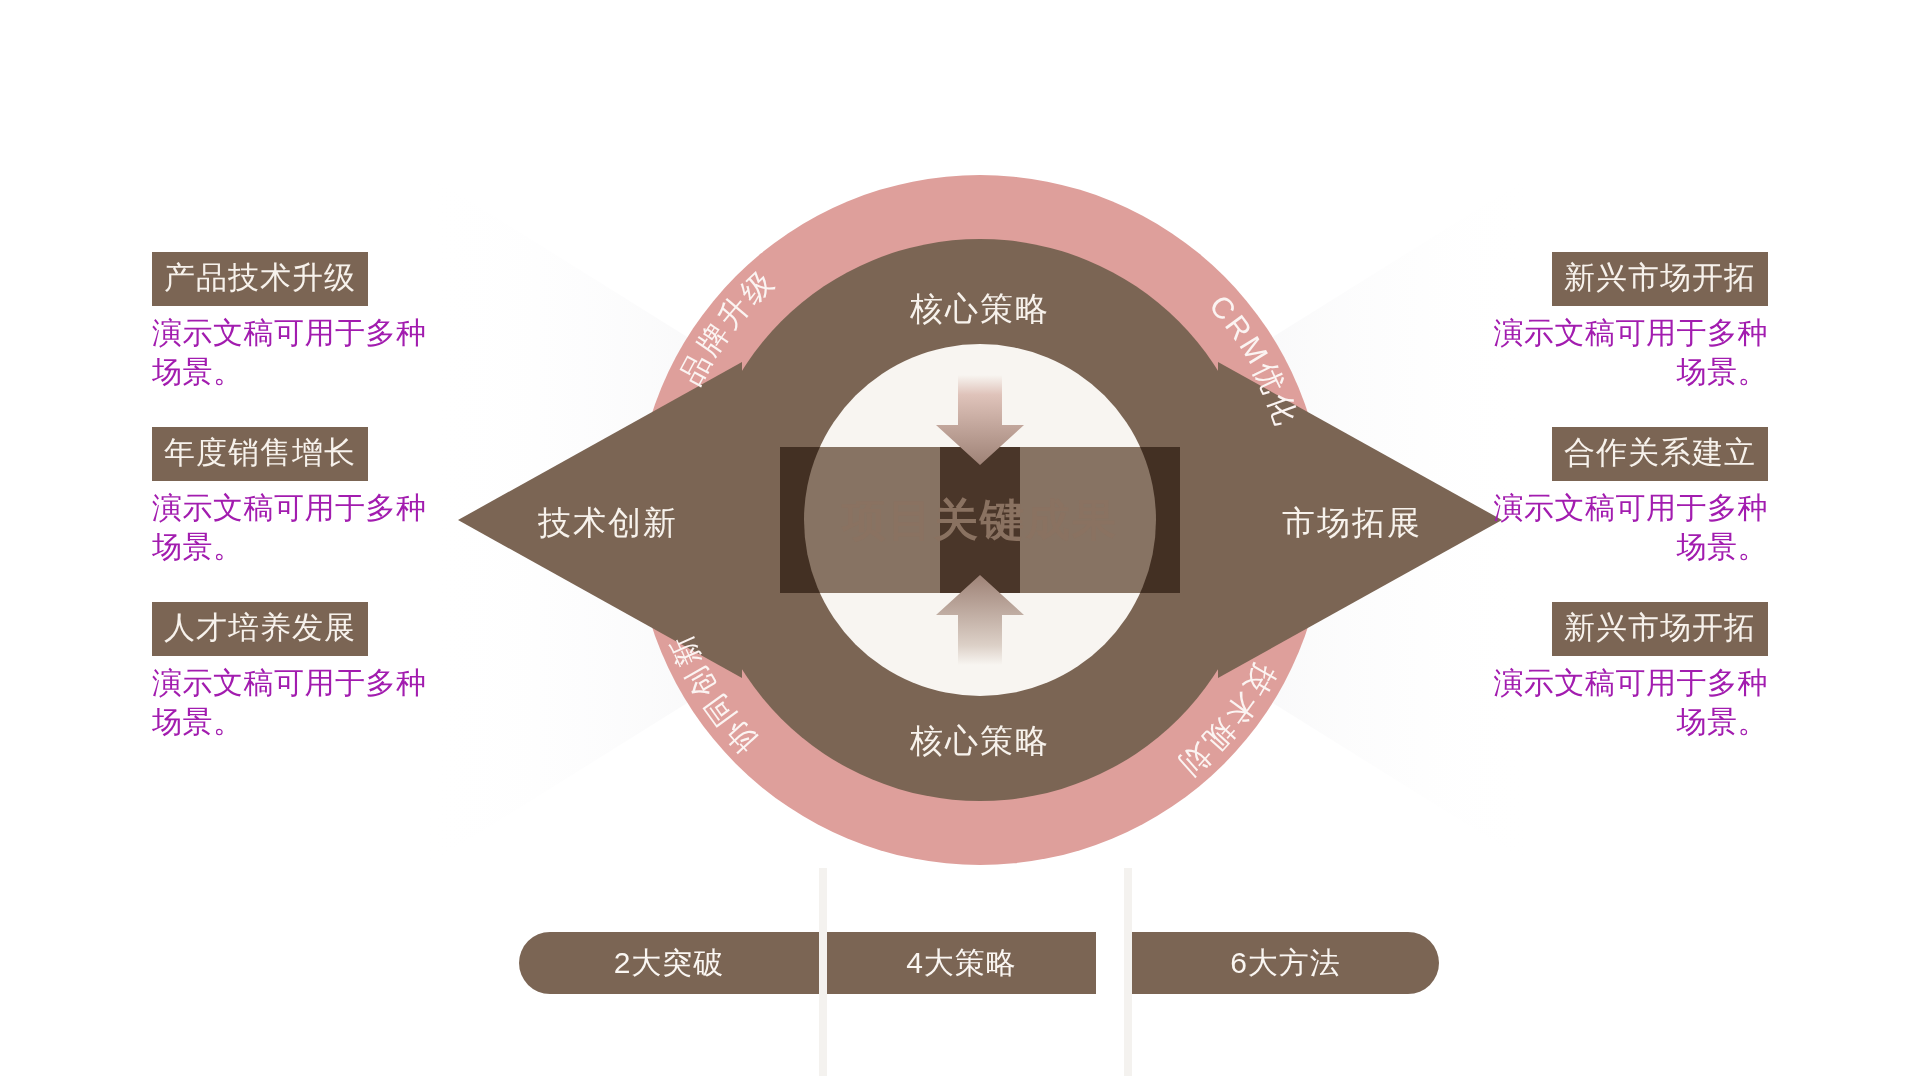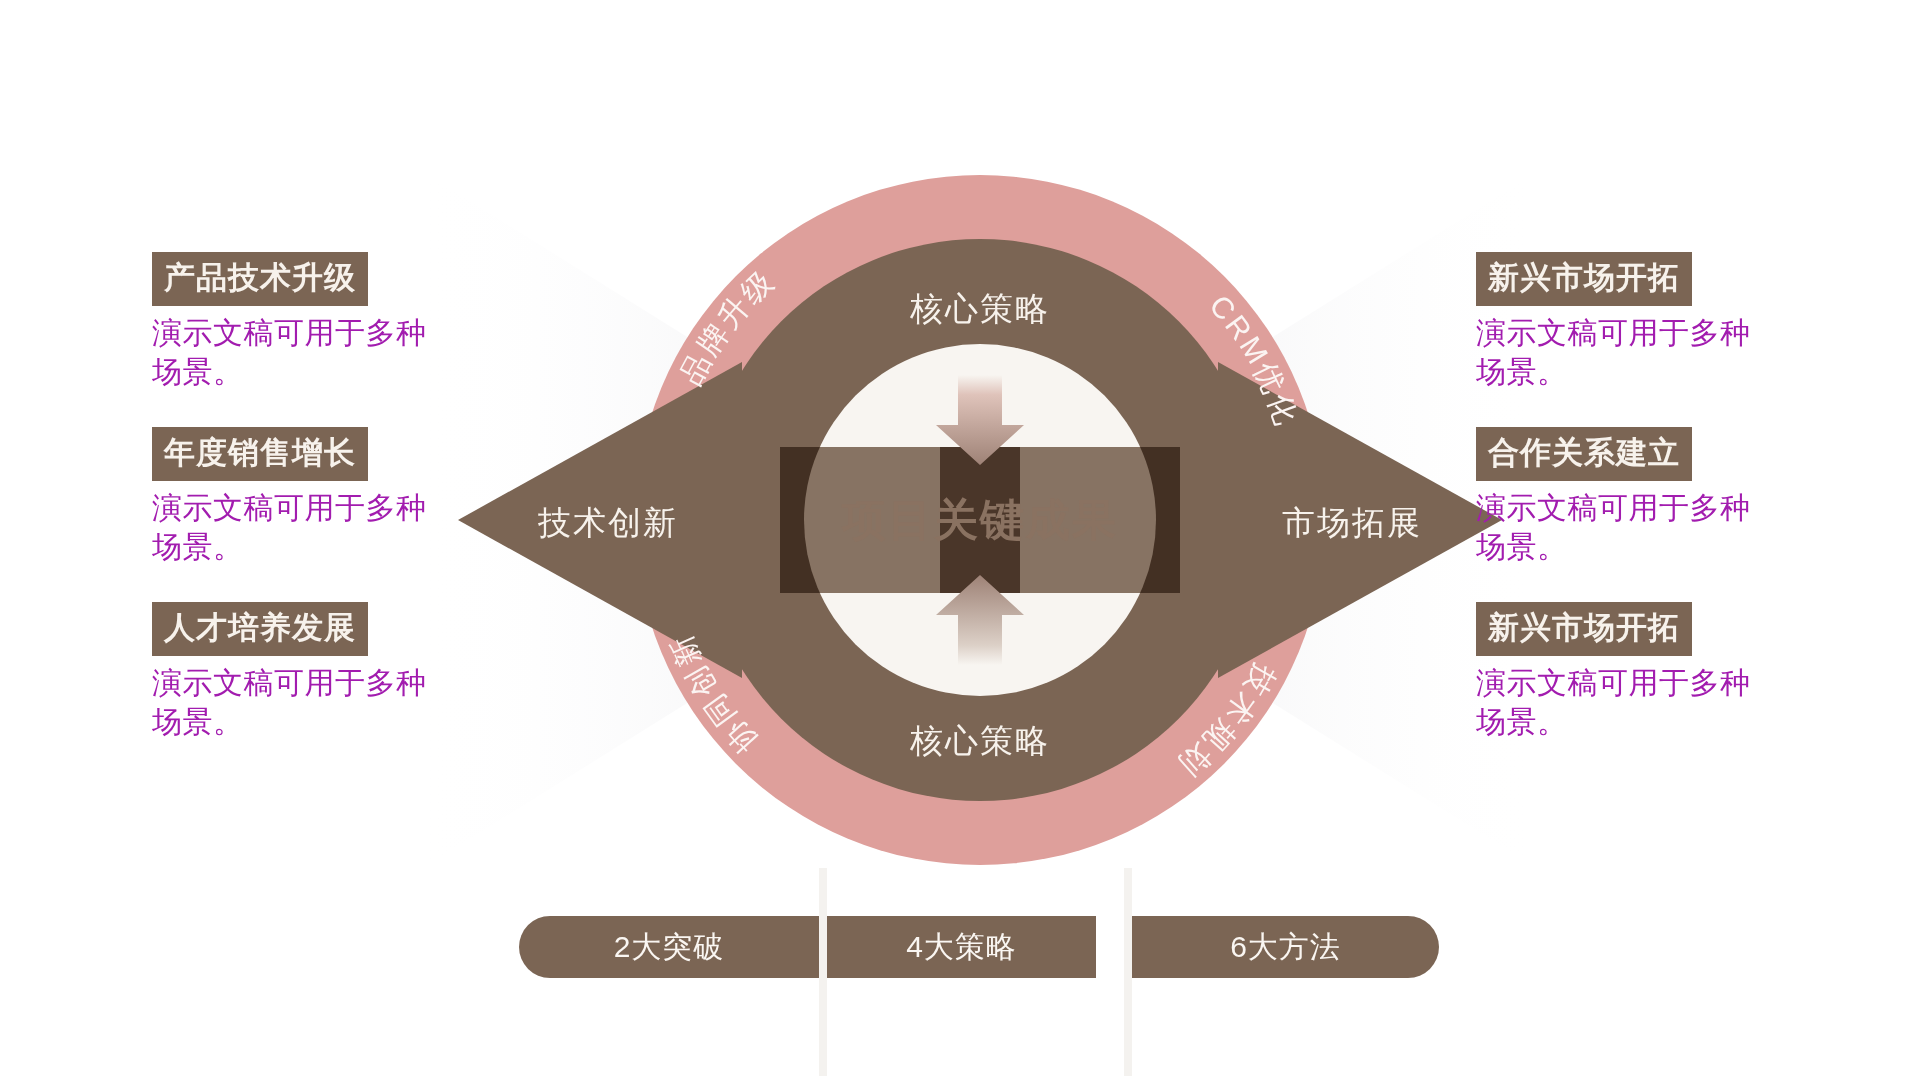--- a/index.html
+++ b/index.html
@@ -12,48 +12,47 @@
 
   
   .fan{position:absolute;top:0;left:0;width:1920px;height:1080px;pointer-events:none;}
 
   
   .diagram{position:absolute;top:0;left:0;width:1920px;height:1080px;}
 
   
   .col{position:absolute;width:292px;}
   .col.left{left:152px;top:252px;text-align:left;}
-  .col.right{right:152px;top:252px;}
+  .col.right{right:152px;top:252px;text-align:right;}
 
   .item{margin-bottom:36px;}
   .item:last-child{margin-bottom:8px;}
 
   .chip{
     display:inline-block;
     background:#7B6554;
     color:#F7F2EC;
     font-size:31px;
     line-height:1;
     padding:10px 12px 13px 12px;
     letter-spacing:1px;
     white-space:nowrap;
-    font-weight:bold;
   }
   .desc{
     margin-top:7px;
     color:#a21caf;
     font-size:30px;
     line-height:1.30;
     letter-spacing:0.5px;
   }
 
   
   .bottombar{position:absolute;left:519px;top:916px;width:920px;height:62px;}
   .bar-seg{
-    position:absolute;top:0;height:62px;background:#7B6554;
+    position:absolute;top:16px;height:62px;background:#7B6554;
     color:#FAF6F2;font-size:30px;letter-spacing:1px;
     display:flex;align-items:center;justify-content:center;
   }
   .bar-seg.s0{left:0;width:300px;border-radius:31px 0 0 31px;}
   .bar-seg.s1{left:308px;width:269px;}
   .bar-seg.s2{left:613px;width:307px;border-radius:0 31px 31px 0;}
   .bar-div{
     position:absolute;width:8px;background:#F4F2EF;top:-48px;height:208px;
   }
   .bar-div.d0{left:300px;}

